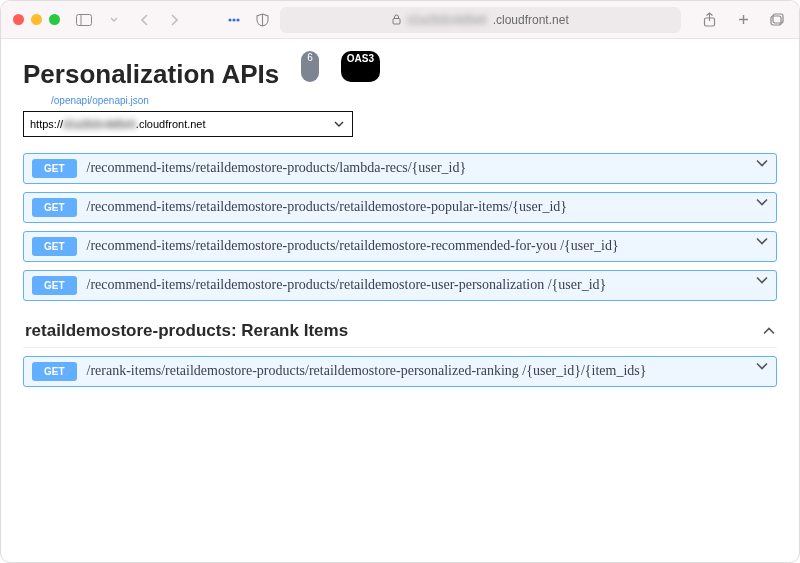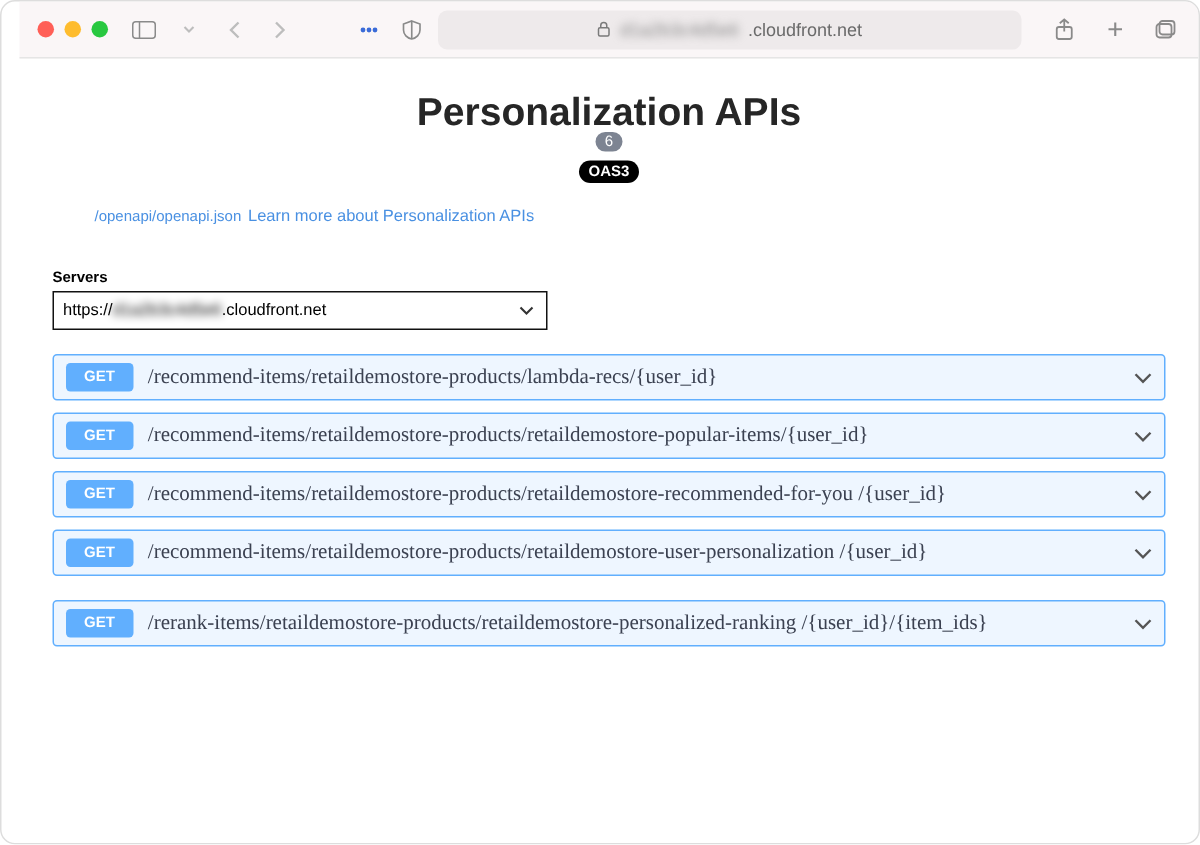--- a/index.html
+++ b/index.html
@@ -1,52 +1,52 @@
 <!DOCTYPE html>
 <html><head>
 <meta charset="utf-8">
 <style>
   * { box-sizing: border-box; margin: 0; padding: 0; }
   html, body { width: 800px; height: 563px; overflow: hidden; font-family: -apple-system, BlinkMacSystemFont, "Segoe UI", Helvetica, Arial, sans-serif; }
-  .window { width: 800px; height: 563px; border: 1px solid #ddd; border-radius: 10px; background: #fff; display: flex; flex-direction: column; overflow: hidden; padding-left: 12px; }
+  .window { width: 800px; height: 563px; border: 1px solid #ddd; border-radius: 10px; background: #fff; display: flex; flex-direction: column; overflow: hidden; }
   .titlebar { height: 38px; background: #faf6f7; border-bottom: 1px solid #e5e5e5; display: flex; align-items: center; padding: 0 12px; gap: 8px; }
   .traffic { display: flex; gap: 7px; margin-right: 6px; }
   .dot { width: 11px; height: 11px; border-radius: 50%; }
   .dot.red { background: #ff5f57; }
   .dot.yellow { background: #febc2e; }
   .dot.green { background: #28c840; }
   .tb-icon { width: 20px; height: 20px; display: inline-flex; align-items: center; justify-content: center; color: #7a7a7a; }
   .tb-icon.dim { color: #c0c0c0; }
   .tb-group { display: flex; gap: 10px; align-items: center; }
   .tb-spacer { width: 24px; }
   .addr { flex: 1; height: 26px; background: #eeeaeb; border-radius: 6px; display: flex; align-items: center; justify-content: center; font-size: 12px; color: #6a6a6a; gap: 6px; padding: 0 10px; }
   .addr .blur { filter: blur(3px); color:#888; }
   .addr .lock { color:#7a7a7a; }
   .tb-right { display: flex; gap: 14px; margin-left: 10px; color:#7a7a7a; }
 
   .content { flex: 1; overflow: auto; padding: 20px 22px 0 22px; }
-  .title-row { display: flex; align-items: center; gap: 6px; flex-direction: column; }
+  .title-row { display: flex; gap: 22px; }
   h1 { font-size: 26px; font-weight: 800; color: #262626; }
   .ver-badge { background: #7d8492; color: #fff; border-radius: 10px; font-size: 10px; padding: 1px 6px; position: relative; top: -8px; }
   .oas-badge { background: #000000; color: #fff; border-radius: 10px; font-size: 10px; font-weight: 700; padding: 2px 6px; position: relative; top: -8px; }
   .spec-link { font-size: 10px; color: #4990e2; margin-top: 2px; display: inline-block; margin-left: 28px; }
   .desc { font-size: 11px; color: #3b3b3b; margin-top: 12px; }
   .learn { font-size: 11px; color: #4990e2; margin-top: 8px; display: inline-block; }
 
   .servers-label { font-size: 10px; font-weight: 700; margin-top: 28px; }
   .server-select { margin-top: 3px; width: 330px; height: 26px; border: 1.5px solid #111; background:#fff; font-size: 11px; padding: 0 6px; display:flex; align-items:center; position:relative; }
   .server-select .sv-blur { filter: blur(3px); }
   .server-select .chev { position:absolute; right:8px; }
 
   .tag-section { margin-top: 16px; }
   .tag-header { display: flex; align-items: center; justify-content: space-between; padding: 4px 2px 6px 2px; border-bottom: 1px solid #eee; cursor: pointer; }
   .tag-header h2 { font-size: 17px; font-weight: 700; color: #2a2a2a; }
   .tag-header .chev { color:#555; }
 
-  .op { margin-top: 8px; border: 1px solid #61affe; background: #eef6ff; border-radius: 3px; display: flex; align-items: center; padding: 5px 8px; gap: 10px; cursor: pointer; }
+  .op { margin-top: 8px; border: 1px solid #61affe; background: #eef6ff; border-radius: 3px; display: flex; padding: 5px 8px; gap: 10px; cursor: pointer; }
   .method { background: #61affe; color: #fff; font-size: 10px; font-weight: 700; padding: 4px 12px; border-radius: 3px; min-width: 44px; text-align:center; }
   .path { font-family: Liberation Serif, serif; font-size: 14px; color: #3b4151; flex: 1; line-height: 1.25; word-break: break-all; }
   .op .chev { color:#555; }
 
   svg { display:block; }
 </style>
 </head>
 <body>
 
 <div class="window">
@@ -129,23 +129,21 @@
     </div>
   </div>
 
   <div class="content">
     <div class="title-row">
       <h1>Personalization APIs</h1>
       <span class="ver-badge">6</span>
       <span class="oas-badge">OAS3</span>
     </div>
     <a class="spec-link">/openapi/openapi.json</a>
-    <a class="learn">Learn more about Personalization APIs</a>
-
-    <div class="servers-label">Servers</div>
+
     <div class="server-select">
       <span>https://</span>
       <span class="sv-blur">d1a2b3c4d5e6</span>
       <span>.cloudfront.net</span>
       <span class="chev">
         <svg width="10" height="7" viewBox="0 0 10 7">
             <path d="M1 1l4 4 4-4" fill="none" stroke="#333" stroke-width="1.4"></path>
           </svg>
       </span>
     </div>
@@ -185,20 +183,28 @@
             <span class="path">/recommend-items/retaildemostore-products/retaildemostore-user-personalization
 /{user_id}</span>
             <span class="chev">
               <svg width="12" height="8" viewBox="0 0 12 8">
                 <path d="M1 1.5l5 5 5-5" fill="none" stroke="#555" stroke-width="1.6"></path>
               </svg>
             </span>
           </div>
         </div>
         <div class="tag-section">
+          <div class="tag-header">
+            <h2>retaildemostore-products: Rerank Items</h2>
+            <span class="chev">
+              <svg width="12" height="8" viewBox="0 0 12 8">
+                <path d="M1 6.5L6 1.5l5 5" fill="none" stroke="#555" stroke-width="1.6"></path>
+              </svg>
+            </span>
+          </div>
           <div class="op">
             <span class="method">GET</span>
             <span class="path">/rerank-items/retaildemostore-products/retaildemostore-personalized-ranking
 /{user_id}/{item_ids}</span>
             <span class="chev">
               <svg width="12" height="8" viewBox="0 0 12 8">
                 <path d="M1 1.5l5 5 5-5" fill="none" stroke="#555" stroke-width="1.6"></path>
               </svg>
             </span>
           </div>

